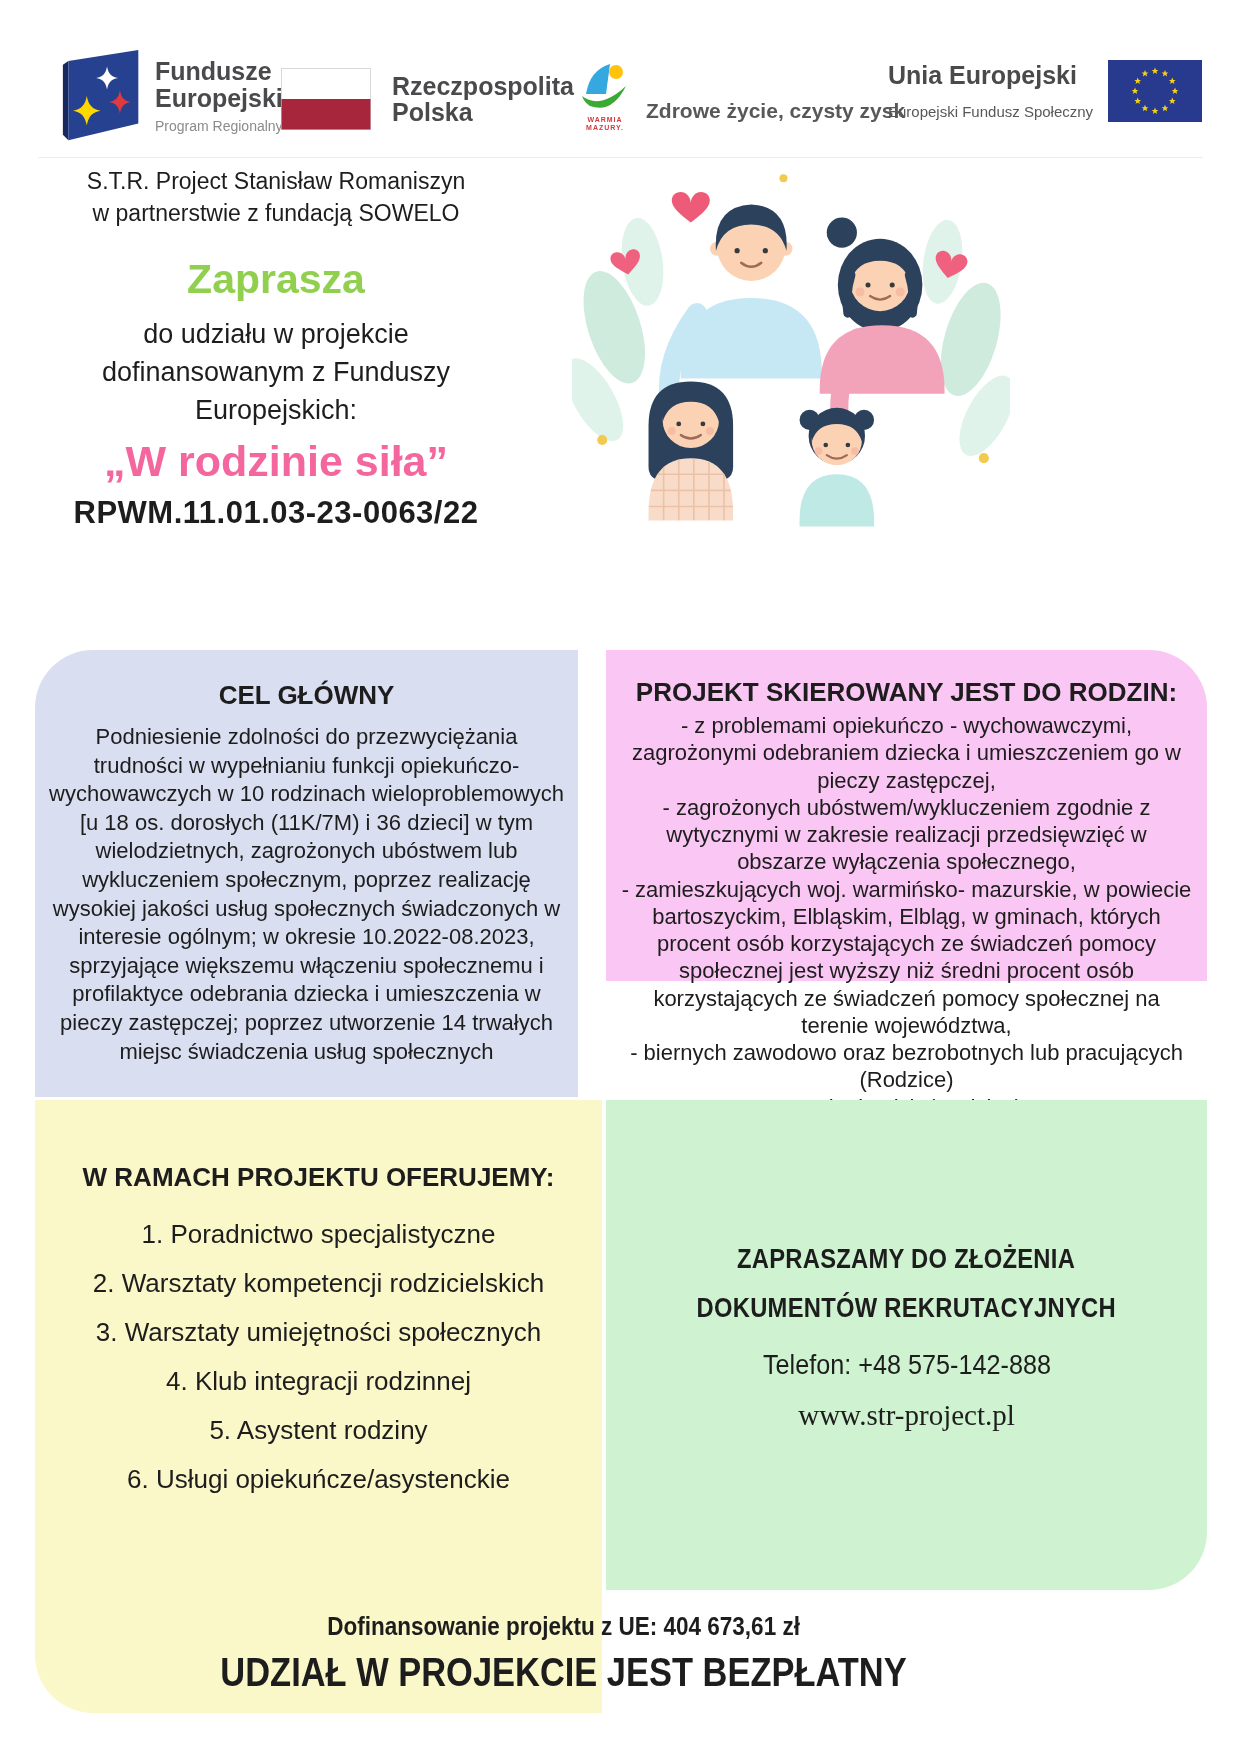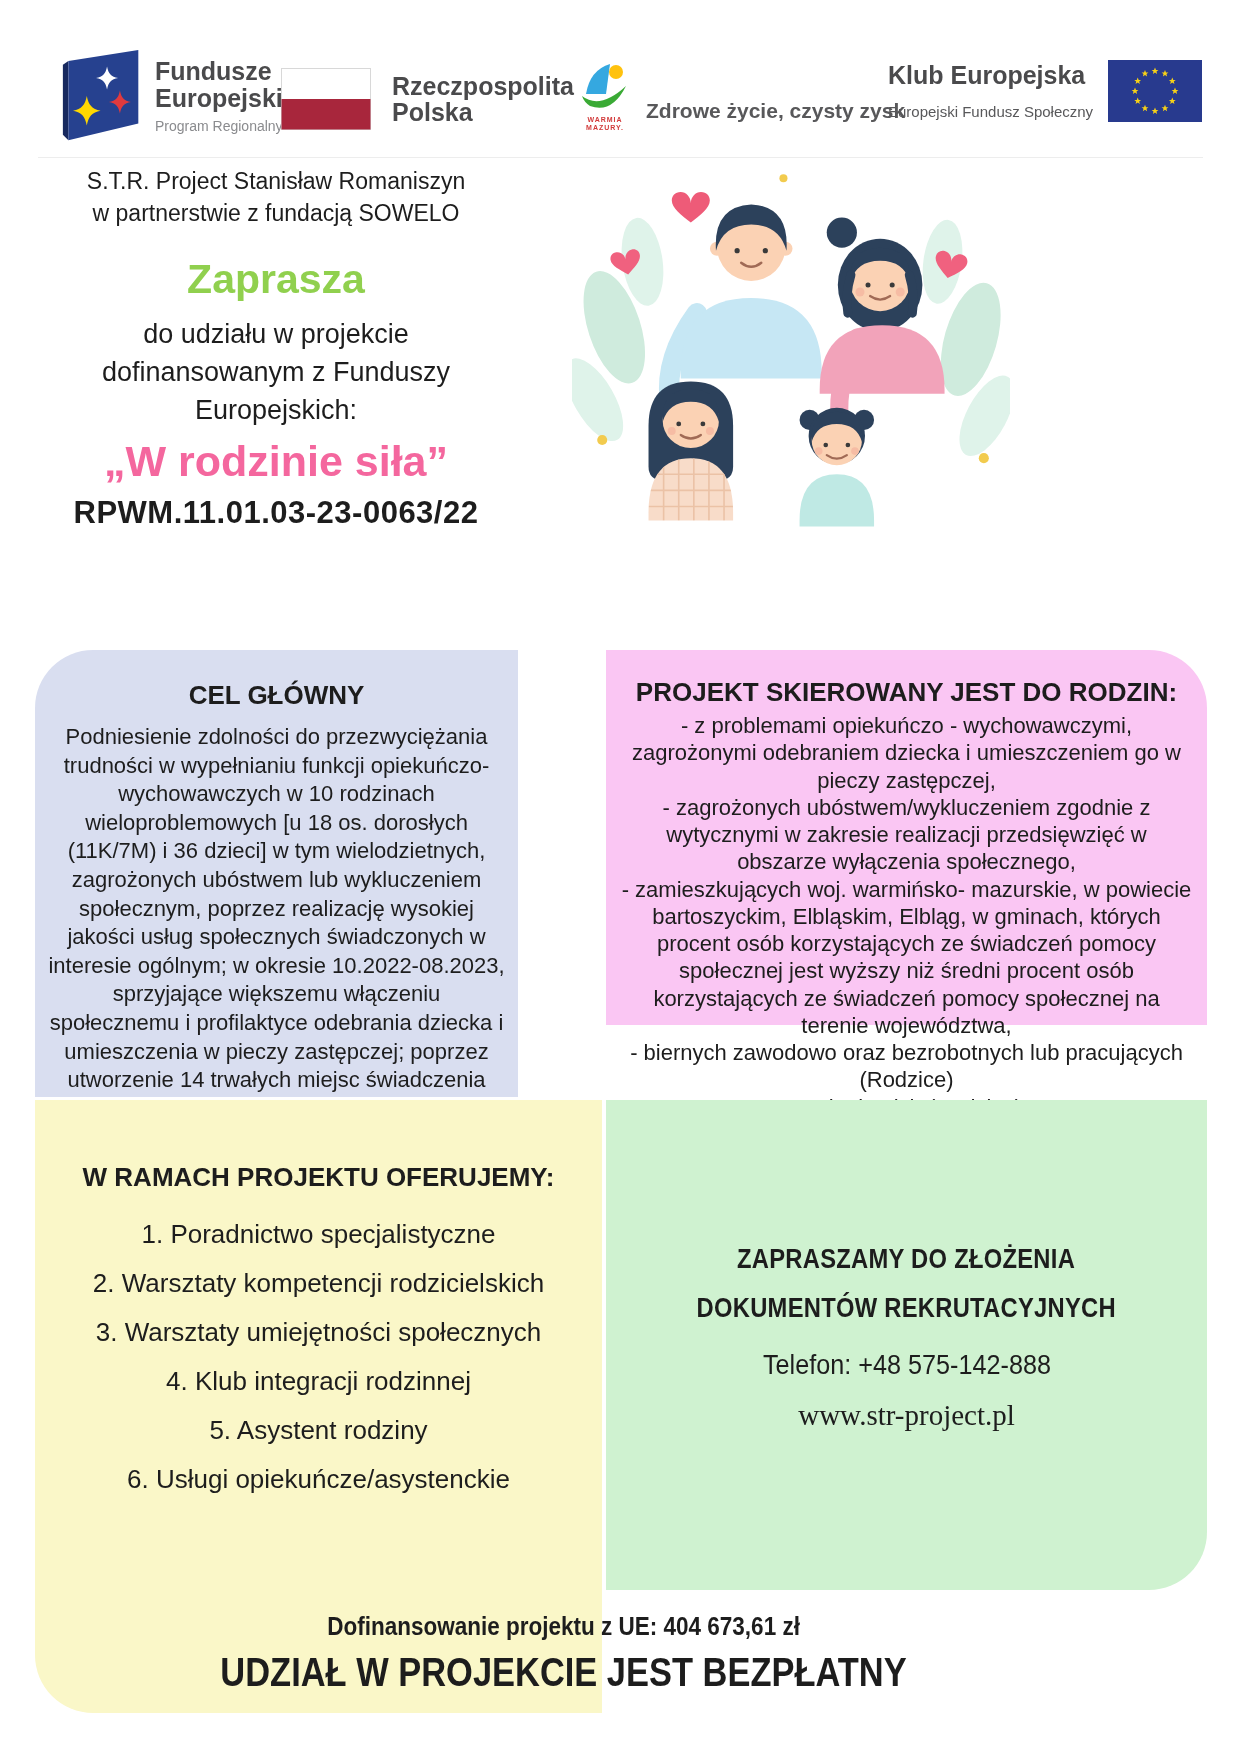--- a/index.html
+++ b/index.html
@@ -26,22 +26,22 @@
   #intro{position:absolute; left:52px; top:166px; width:448px; text-align:center;}
   .org-line{font-size:23px; line-height:1.38;}
   #invite{font-size:41px; font-weight:bold; color:#90d04e; margin-top:28px; line-height:1.1;}
   #invite-desc{font-size:27px; line-height:1.42; margin-top:12px;}
   #project-title{font-size:43px; font-weight:bold; color:#f4679e; margin-top:8px; line-height:1.1;}
   #project-number{font-size:31px; font-weight:bold; margin-top:10px; letter-spacing:.5px;}
   
   #illustration{position:absolute; left:572px; top:166px; width:438px; height:398px;}
   
   .block{position:absolute; box-sizing:border-box; text-align:center;}
-  #block-cel{left:35px; top:650px; width:483px; height:447px; background:#d9def0; border-radius:58px 0 0 0; padding:30px 13px 0;}
-  #block-rodziny{left:606px; top:650px; width:601px; height:375px; background:#fac6f3; border-radius:0 58px 0 0; padding:27px 15px 0;}
+  #block-cel{left:35px; top:650px; width:543px; height:447px; background:#d9def0; border-radius:58px 0 0 0; padding:30px 13px 0;}
+  #block-rodziny{left:606px; top:650px; width:601px; height:331px; background:#fac6f3; border-radius:0 58px 0 0; padding:27px 15px 0;}
   #block-oferta{left:35px; top:1100px; width:567px; height:613px; background:#faf7c8; border-radius:0 0 0 58px; padding:62px 20px 0;}
   #block-rekrutacja{left:606px; top:1100px; width:601px; height:490px; background:#cff2d0; border-radius:0 0 58px 0;
     display:flex; flex-direction:column; align-items:center; justify-content:center; padding-bottom:24px;}
   .block-title{font-size:26px; font-weight:bold; margin:0 0 12px;}
   #cel-body{font-size:22px; line-height:1.3; margin:0;}
   .rodziny-item{font-size:22px; line-height:1.24; margin:0;}
   .oferta-item{font-size:26px; margin:0 0 18px;}
   #block-oferta .block-title{margin-bottom:26px;}
   .cond{display:inline-block; transform:scaleX(.88); transform-origin:center;}
   .rek-title{font-size:27px; font-weight:bold; margin:9px 0; letter-spacing:.3px;}
@@ -93,21 +93,21 @@
         <path d="M6,36 Q24,50 50,26 Q36,54 14,46 Q8,42 6,36 Z" fill="#3aaa35"></path>
       </svg>
       <div class="wm-brand">WARMIA</div>
       <div class="wm-brand">MAZURY.</div>
     </div>
     <div class="wm-slogan">Zdrowe życie, czysty zysk</div>
   </div>
 
   <div class="logo-group" id="logo-eu">
     <div class="eu-text">
-      <div class="logo-title">Klub Europejska</div>
+      <div class="logo-title">Unia Europejski</div>
       <div class="eu-sub">Europejski Fundusz Społeczny</div>
     </div>
     <svg width="94" height="62" viewBox="0 0 94 62">
       <rect width="94" height="62" fill="#283a8e"></rect>
       <defs>
         <path id="eustar" d="M0,-3.6 L1,-1.1 3.4,-1.1 1.5,0.4 2.1,2.9 0,1.4 -2.1,2.9 -1.5,0.4 -3.4,-1.1 -1,-1.1 Z" fill="#f7d117"></path>
       </defs>
       <g transform="translate(47,31)">
         <use href="#eustar" transform="translate(0,-20)"></use>
         <use href="#eustar" transform="translate(10,-17.3)"></use>

